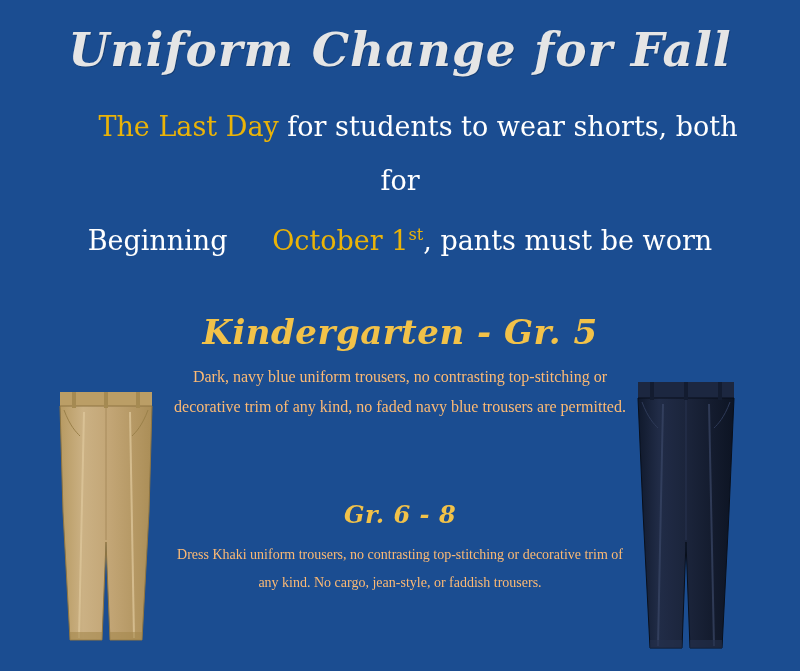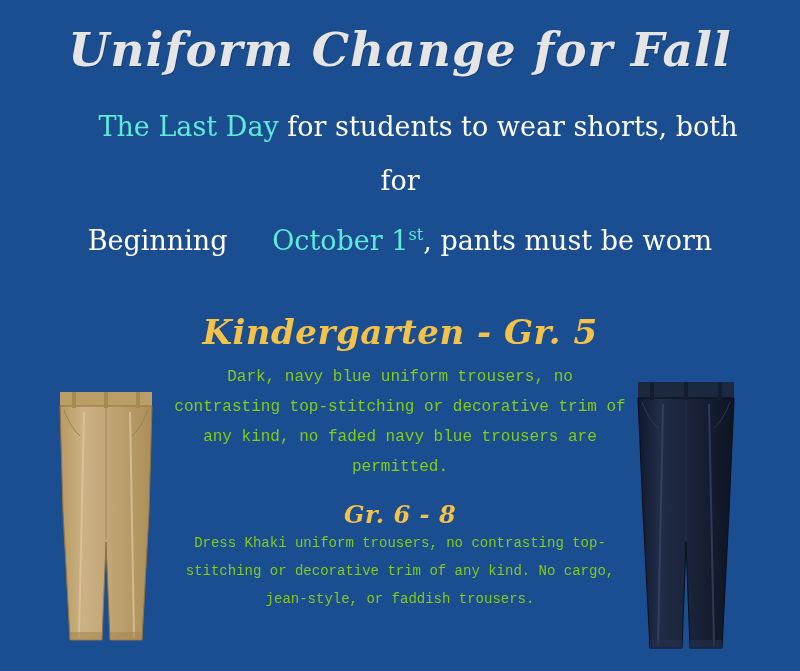--- a/index.html
+++ b/index.html
@@ -43,21 +43,21 @@
     top: 100px;
     left: 40px;
     width: 720px;
     text-align: center;
     color: #ffffff;
     font-family: "DejaVu Serif", serif;
     font-size: 27px;
     line-height: 54px;
   }
   .intro .hl {
-    color: #5eead4;
+    color: #eab308;
     margin-left: 36px;
   }
   .intro sup {
     font-size: 0.6em;
     vertical-align: super;
   }
 
   
   .section {
     position: absolute;
@@ -72,25 +72,25 @@
     color: #f2c249;
     font-family: "DejaVu Serif", serif;
     font-style: italic;
     font-weight: bold;
     font-size: 34px;
     margin-bottom: 10px;
     letter-spacing: 0.5px;
   }
   .section.g68 .section-title {
     font-size: 24px;
-    margin-bottom: 0;
+    margin-bottom: 12px;
   }
   .section-body {
-    color: #84cc16;
-    font-family: Liberation Mono, monospace;
+    color: #fdba74;
+    font-family: Liberation Serif, serif;
     font-size: 16px;
     line-height: 30px;
   }
   .section.g68 .section-body {
     font-size: 14px;
     line-height: 28px;
   }
 
   
   .pants {

